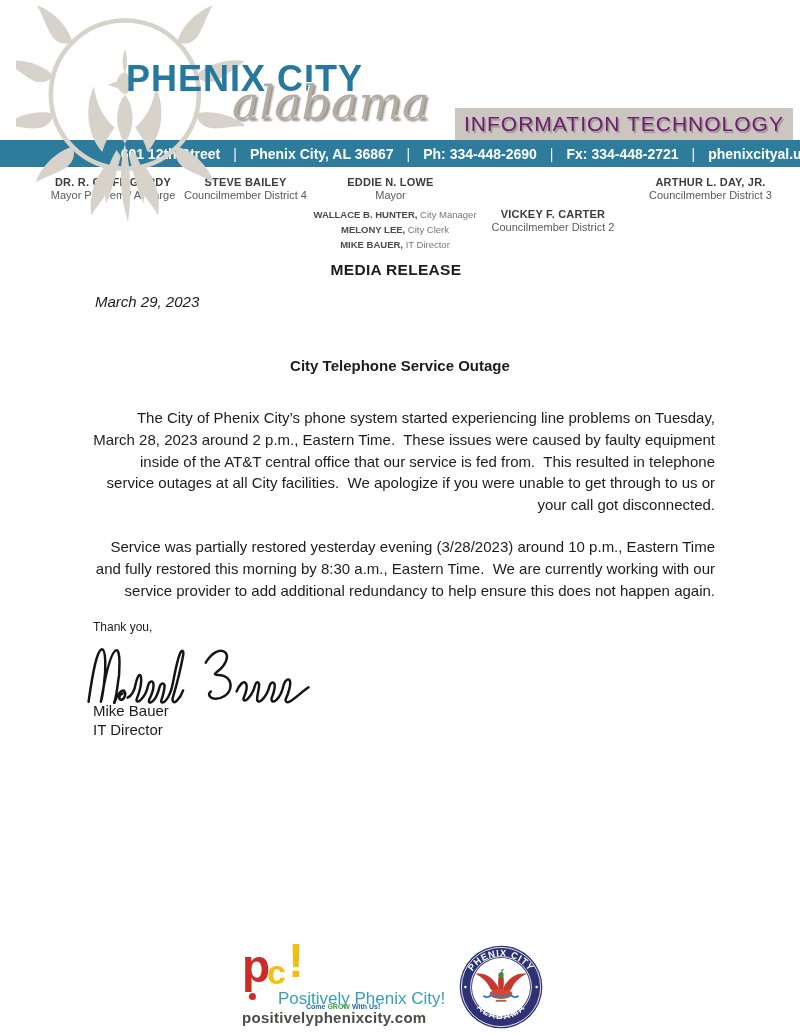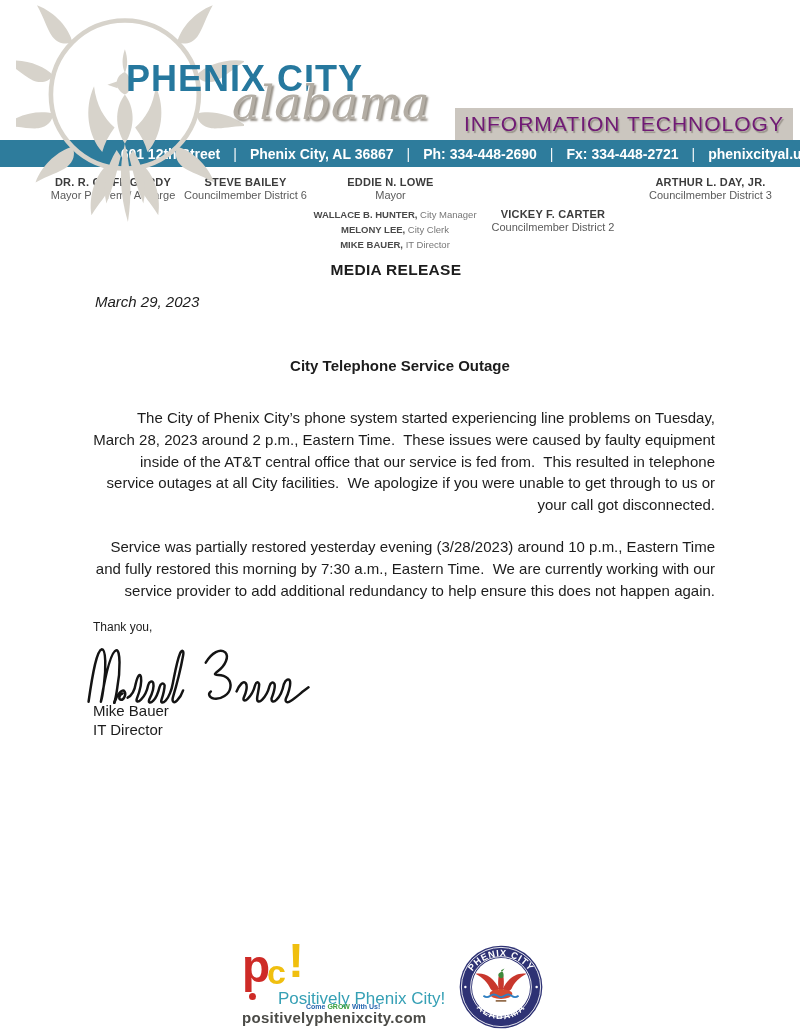--- a/index.html
+++ b/index.html
@@ -123,21 +123,21 @@
     <span>phenixcityal.us</span>
   </div>
 
   <div class="officials">
     <div class="off-col col1">
       <div class="nm">DR. R. GRIFF GORDY</div>
       <div class="tt">Mayor Pro Tem / At Large</div>
     </div>
     <div class="off-col col2">
       <div class="nm">STEVE BAILEY</div>
-      <div class="tt">Councilmember District 6</div>
+      <div class="tt">Councilmember District 4</div>
     </div>
     <div class="off-col col3">
       <div class="nm">EDDIE N. LOWE</div>
       <div class="tt">Mayor</div>
     </div>
     <div class="off-col col4">
       <div class="nm">VICKEY F. CARTER</div>
       <div class="tt">Councilmember District 2</div>
     </div>
     <div class="off-col col5">
@@ -148,21 +148,21 @@
       <div><b>WALLACE B. HUNTER,</b><span> City Manager</span></div>
       <div><b>MELONY LEE,</b><span> City Clerk</span></div>
       <div><b>MIKE BAUER,</b><span> IT Director</span></div>
     </div>
   </div>
 
   <div class="mr-heading">MEDIA RELEASE</div>
   <div class="date">March 29, 2023</div>
   <div class="subject">City Telephone Service Outage</div>
   <div class="para p1">The City of Phenix City’s phone system started experiencing line problems on Tuesday, March 28, 2023 around 2 p.m., Eastern Time.  These issues were caused by faulty equipment inside of the AT&amp;T central office that our service is fed from.  This resulted in telephone service outages at all City facilities.  We apologize if you were unable to get through to us or your call got disconnected.</div>
-  <div class="para p2">Service was partially restored yesterday evening (3/28/2023) around 10 p.m., Eastern Time and fully restored this morning by 7:30 a.m., Eastern Time.  We are currently working with our service provider to add additional redundancy to help ensure this does not happen again.</div>
+  <div class="para p2">Service was partially restored yesterday evening (3/28/2023) around 10 p.m., Eastern Time and fully restored this morning by 8:30 a.m., Eastern Time.  We are currently working with our service provider to add additional redundancy to help ensure this does not happen again.</div>
   <div class="closing">Thank you,</div>
 
   <svg class="signature" viewBox="0 0 260 72" aria-label="Michael Bauer signature">
     <g fill="none" stroke="#141414" stroke-width="2.4" stroke-linecap="round" stroke-linejoin="round">
       <path d="M6,62 C10,34 14,12 19,11 C23,11 23,30 21,45 C20,53 19,59 18,62 C23,33 28,13 33,12 C37,11 37,32 34,48 C33,55 32,60 31,63"></path>
       <path d="M31,63 C34,54 39,49 41,52 C43,55 40,61 37,60 C35,59 36,55 39,54 M44,58 C48,56 51,50 52,44 C54,36 56,34 57,38 C58,44 55,54 53,59 C52,62 54,63 57,60 C60,57 63,51 64,46 C65,42 68,41 69,44 C70,48 67,56 65,60 C64,63 66,64 69,61 C72,58 74,52 75,48 C76,44 79,43 80,46 C80,50 78,57 77,60 C76,63 78,64 81,61 C84,58 87,50 88,44 C90,34 92,22 95,15 C97,11 99,12 98,17 C96,28 91,48 88,58 C87,62 89,64 92,61 C95,58 97,54 98,51"></path>
       <path d="M120,24 C126,14 134,10 139,14 C143,18 139,27 132,32 C128,35 128,36 132,36 C140,36 145,41 144,48 C143,55 135,60 128,59 C123,58 122,54 125,52"></path>
       <path d="M150,52 C153,45 157,41 159,44 C161,47 159,54 157,58 C156,61 158,62 161,59 C164,56 167,50 168,46 C169,43 171,42 172,45 C172,49 170,56 170,59 C170,62 172,63 175,60 C178,57 181,51 182,47 C183,43 186,42 187,45 C188,49 185,56 184,59 C184,62 186,63 189,60 C192,57 195,50 196,45 C198,40 201,39 202,42 C203,46 200,55 198,59 C197,62 199,64 203,61 C208,58 214,52 220,48"></path>
     </g>
   </svg>

